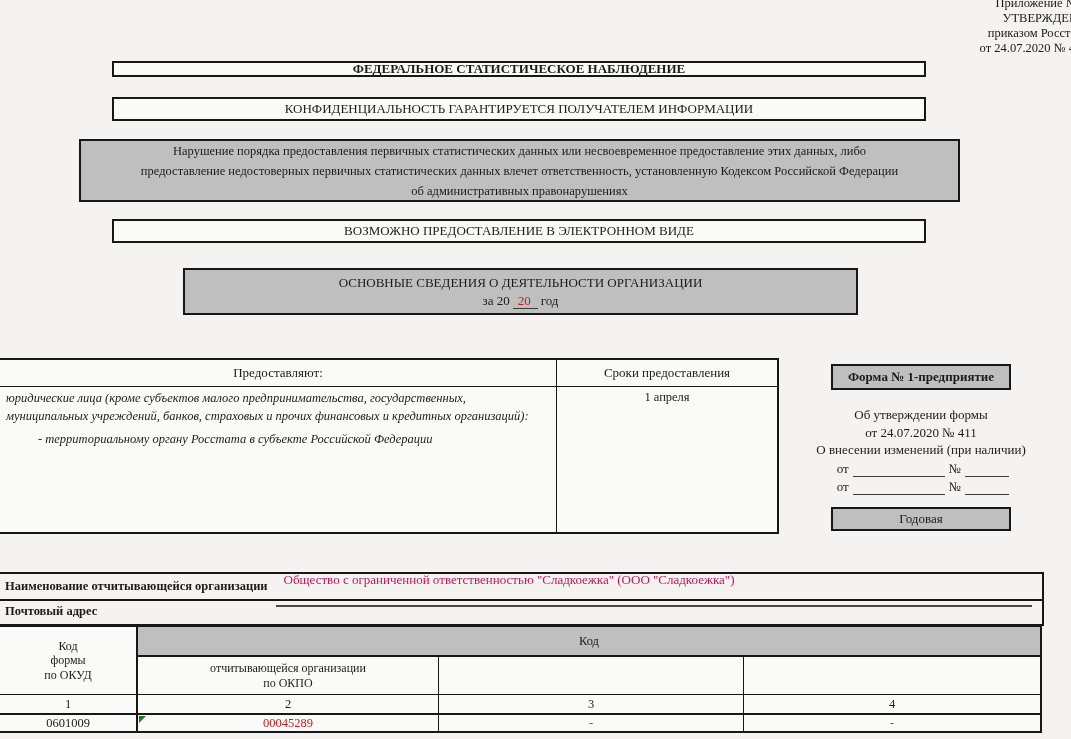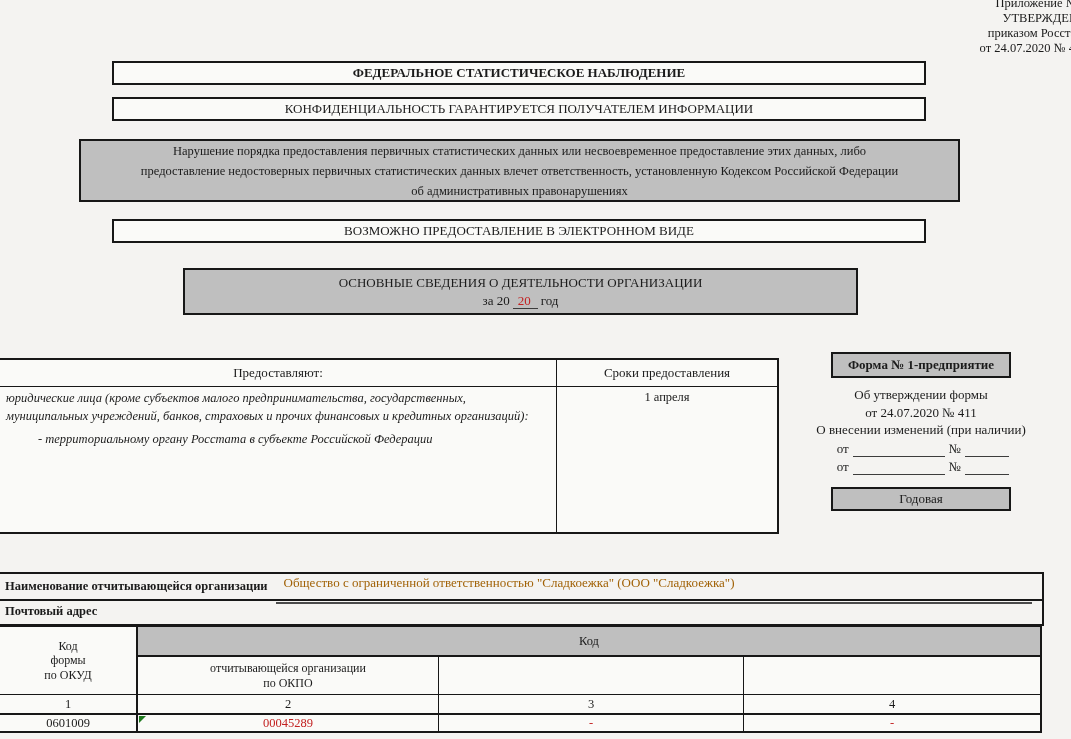--- a/index.html
+++ b/index.html
@@ -21,21 +21,21 @@
 
   
   .wbox {
     background: #fafaf8;
     border: 2px solid #171717;
     display: flex; align-items: center; justify-content: center;
     text-align: center; box-sizing: border-box;
   }
   .graybg { background: #bfbfbf; }
 
-  #box-federal   { left:112px; top:61px;  width:814px; height:24px; font-weight:bold; font-size:13px; }
+  #box-federal   { left:112px; top:61px;  width:814px; height:16px; font-weight:bold; font-size:13px; }
   #box-confid    { left:112px; top:97px;  width:814px; height:24px; font-size:13px;justify-content:center; }
   #box-violation { left:79px;  top:139px; width:881px; height:63px; font-size:12.5px; line-height:20px; padding:12px 52px; }
   #box-electronic{ left:112px; top:219px; width:814px; height:24px; font-size:13px; }
   #box-main-title{ left:183px; top:268px; width:675px; height:47px; flex-direction:column; font-size:13px; line-height:18px; }
 
   .blank-field {
     color: #c32222;
     border-bottom: 1.6px solid #3c3c3c;
     padding: 0 7px 0 5px;
     margin: 0 3px;
@@ -58,21 +58,21 @@
   }
   #provide-table .c2 { border-left: 1.6px solid #171717; }
   #provide-table .body1 { padding: 3px 10px 0 6px; font-size: 12.5px; line-height: 17.5px; font-style: italic; }
   #provide-table .sub1 { margin-left: 32px; margin-top: 6px; }
   #provide-table .sub2 { margin-left: 44px; }
   #provide-table .body2 { text-align:center; padding-top: 3px; font-size: 12.5px; }
 
   
   #form-panel { left:806px; top:348px; width:230px; text-align:center; font-size:13px; }
   .panel-box {
-    margin: 4px auto; width: 180px; height: 26px;
+    margin: 16px auto; width: 180px; height: 26px;
     background:#bfbfbf; border:2px solid #171717;
     display:flex; align-items:center; justify-content:center;
     box-sizing: border-box;
   }
   #form-name { font-weight: bold; }
   #order-lines { margin-top: 8px; line-height: 17.5px; }
   #amend-rows { }
   .amend-row { display:flex; justify-content:center; align-items:flex-end; height:18px; }
   .amend-row .lbl { margin: 0 4px; }
   .uline { display:inline-block; border-bottom: 1.4px solid #3c3c3c; height: 13px; }
@@ -86,22 +86,22 @@
     border: 2px solid #171717; box-sizing: border-box;
     display: flex; align-items: center;
     background: transparent;
   }
   #org-name-row    { top:572px; height:29px; }
   #org-address-row { top:599px; height:27px; border-top:none; }
   .org-label { font-weight:bold; font-size:12.5px; white-space:nowrap; padding-left:5px; }
   .org-value {
     flex:1; margin: 6px 10px 0 8px;
     border-bottom: 2px solid #4a4a4a;
-    color:#a16207; font-size:13px;
-    padding: 0 0 11px 8px; white-space:nowrap; overflow:hidden;
+    color:#be185d; font-size:13px;
+    padding: 0 0 17px 8px; white-space:nowrap; overflow:hidden;
   }
 
   
   #code-table {
     left:-2px; top:625px; width:1044px;
     border: 2px solid #171717; box-sizing: border-box;
     background:#fafaf8;
     display:grid;
     grid-template-columns: 136px 302px 305px 1fr;
     grid-template-rows: 28px 39px 19px 18px;

